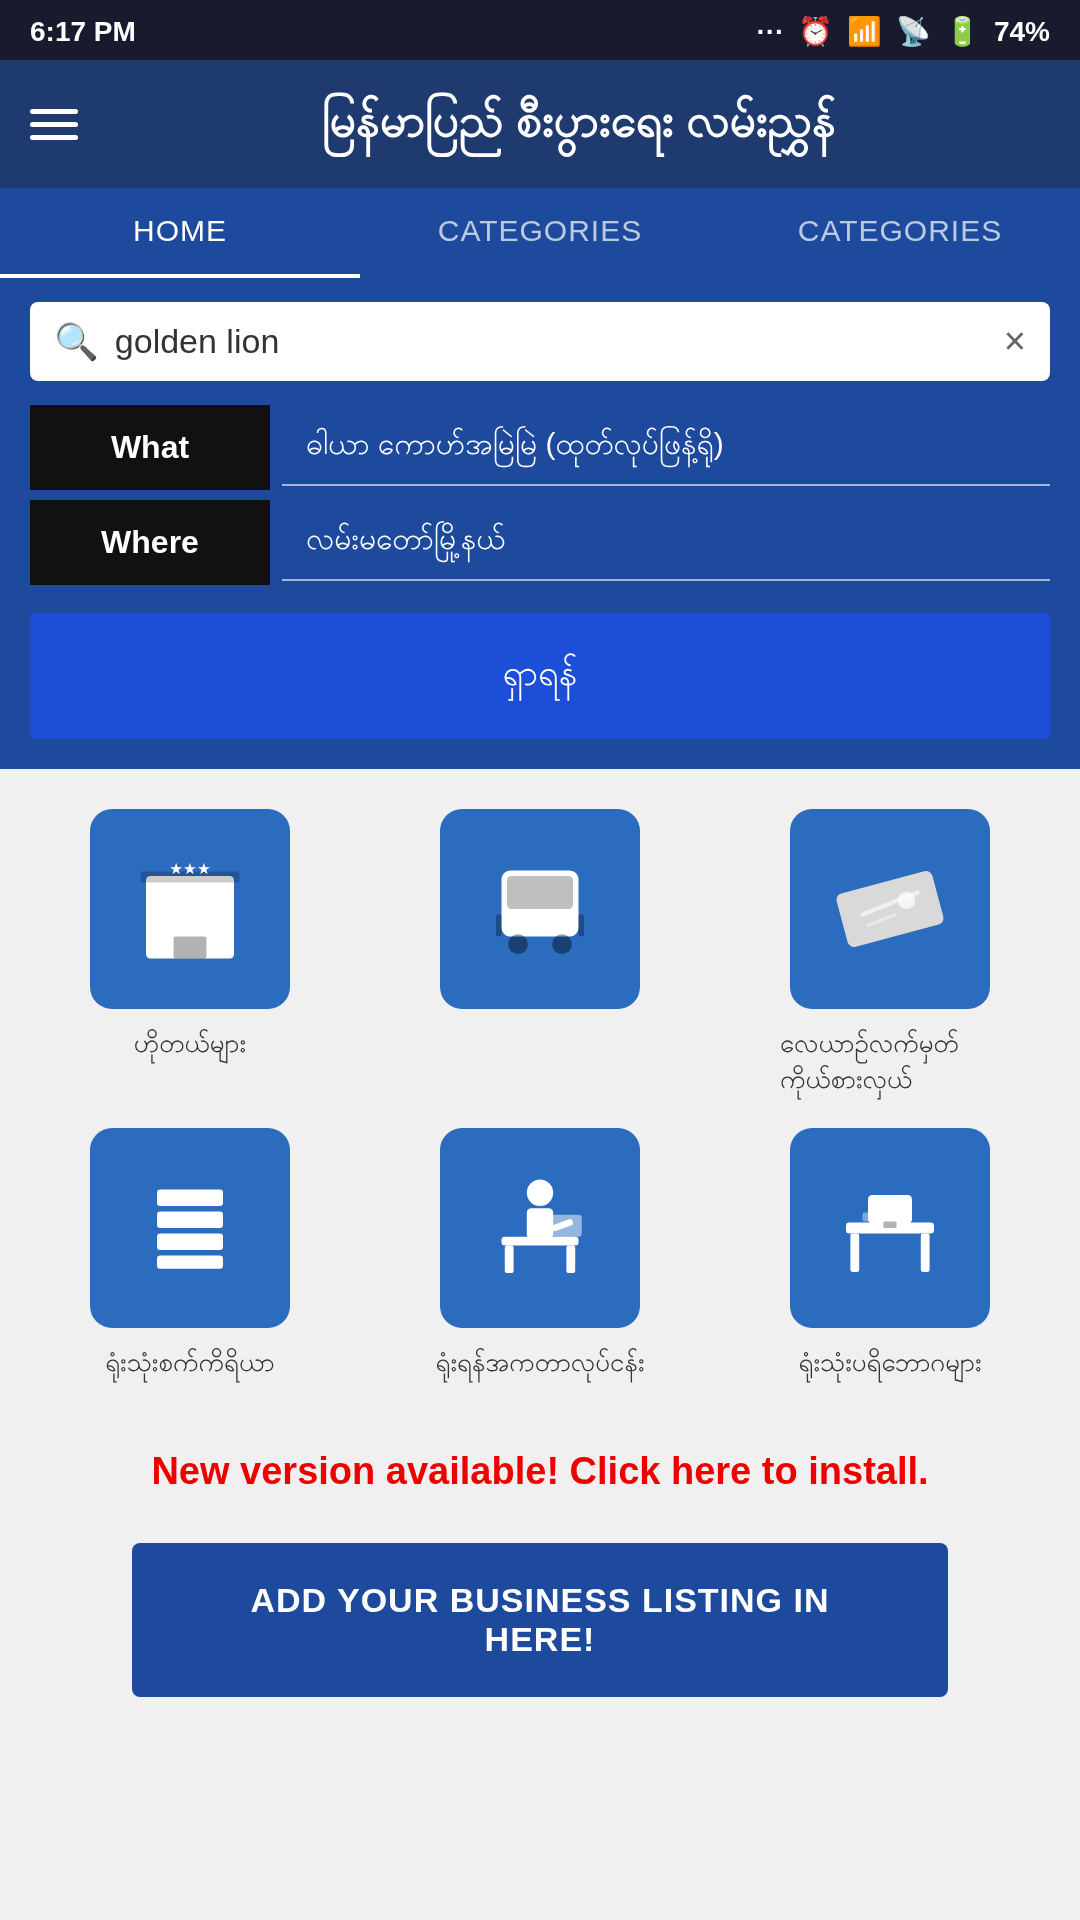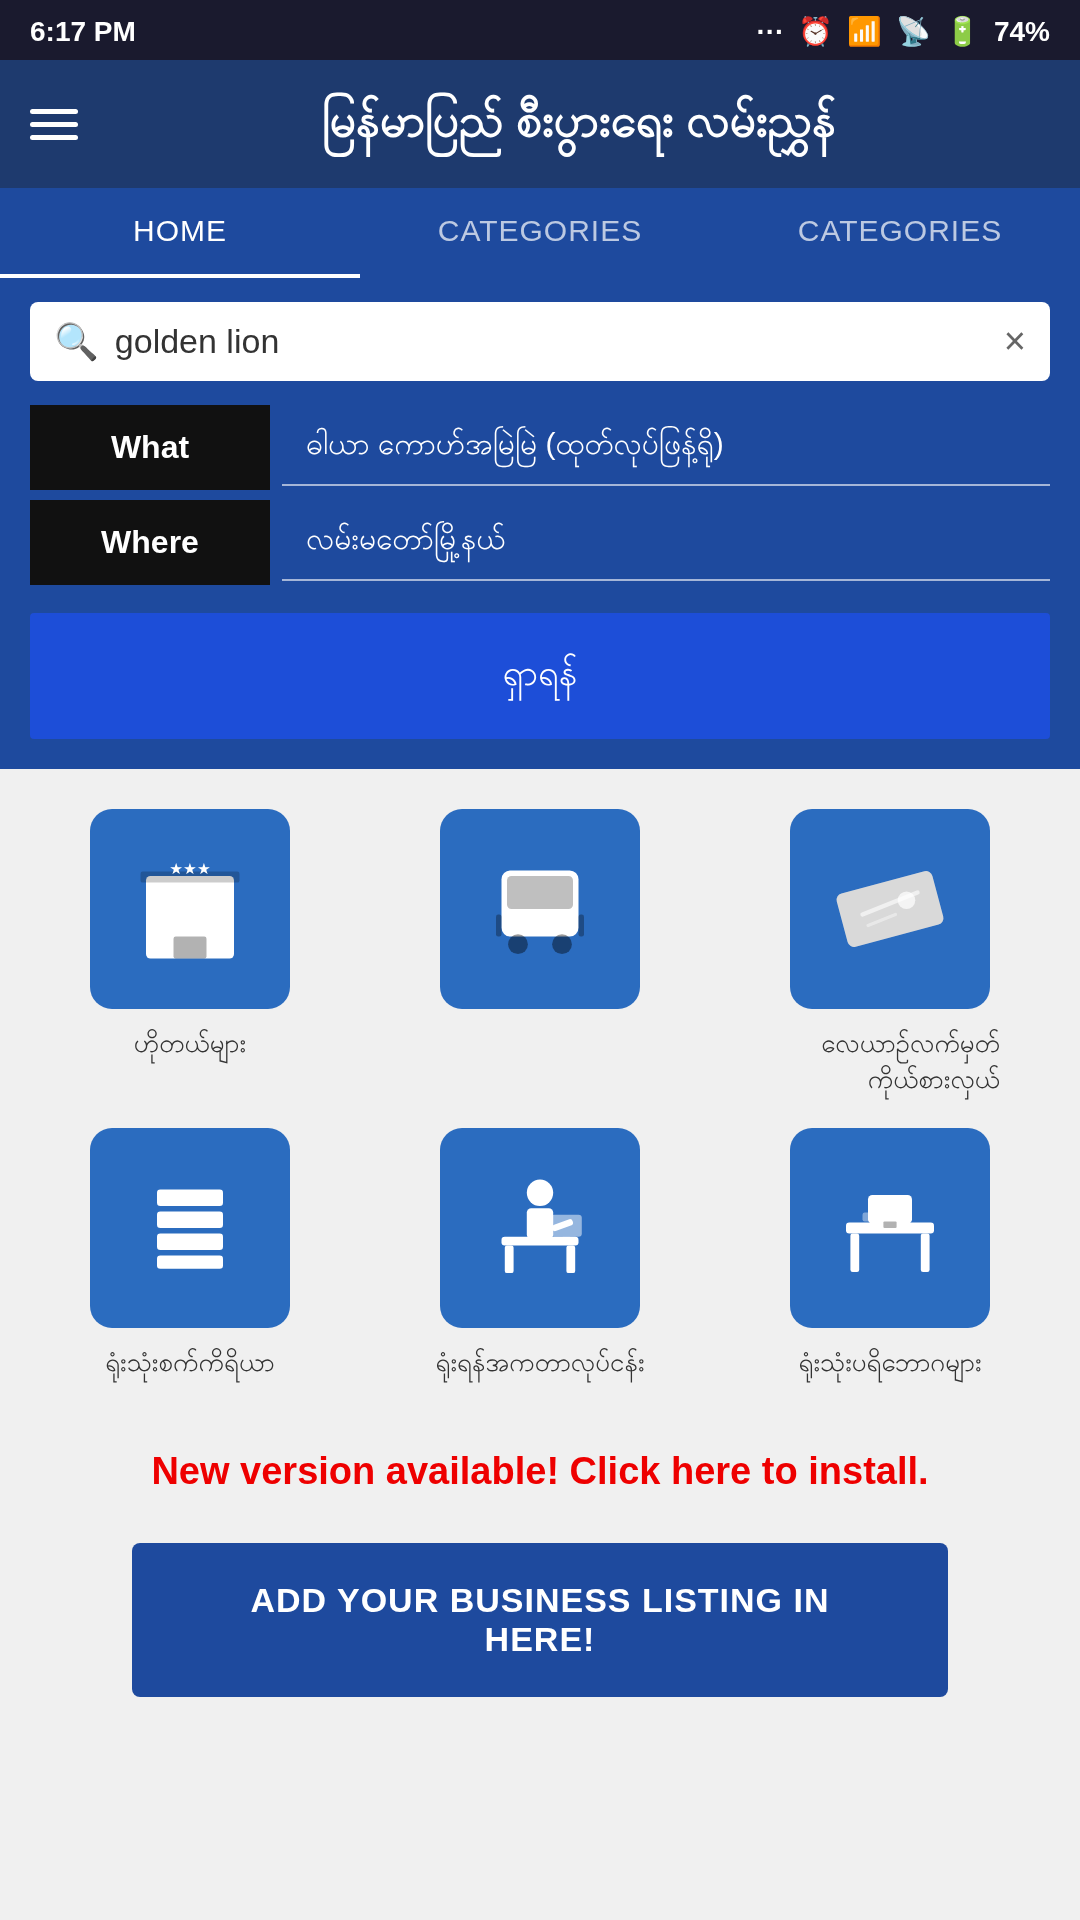--- a/index.html
+++ b/index.html
@@ -190,21 +190,21 @@
       justify-content: center;
     }
     .category-icon-box svg {
       width: 110px;
       height: 110px;
       fill: white;
     }
     .category-label {
       font-size: 26px;
       color: #333;
-      text-align: right;
+      text-align: left;
       line-height: 1.4;
       max-width: 220px;
     }
 
     
     .update-banner {
       text-align: center;
       font-size: 38px;
       font-weight: 700;
       color: #e00;

